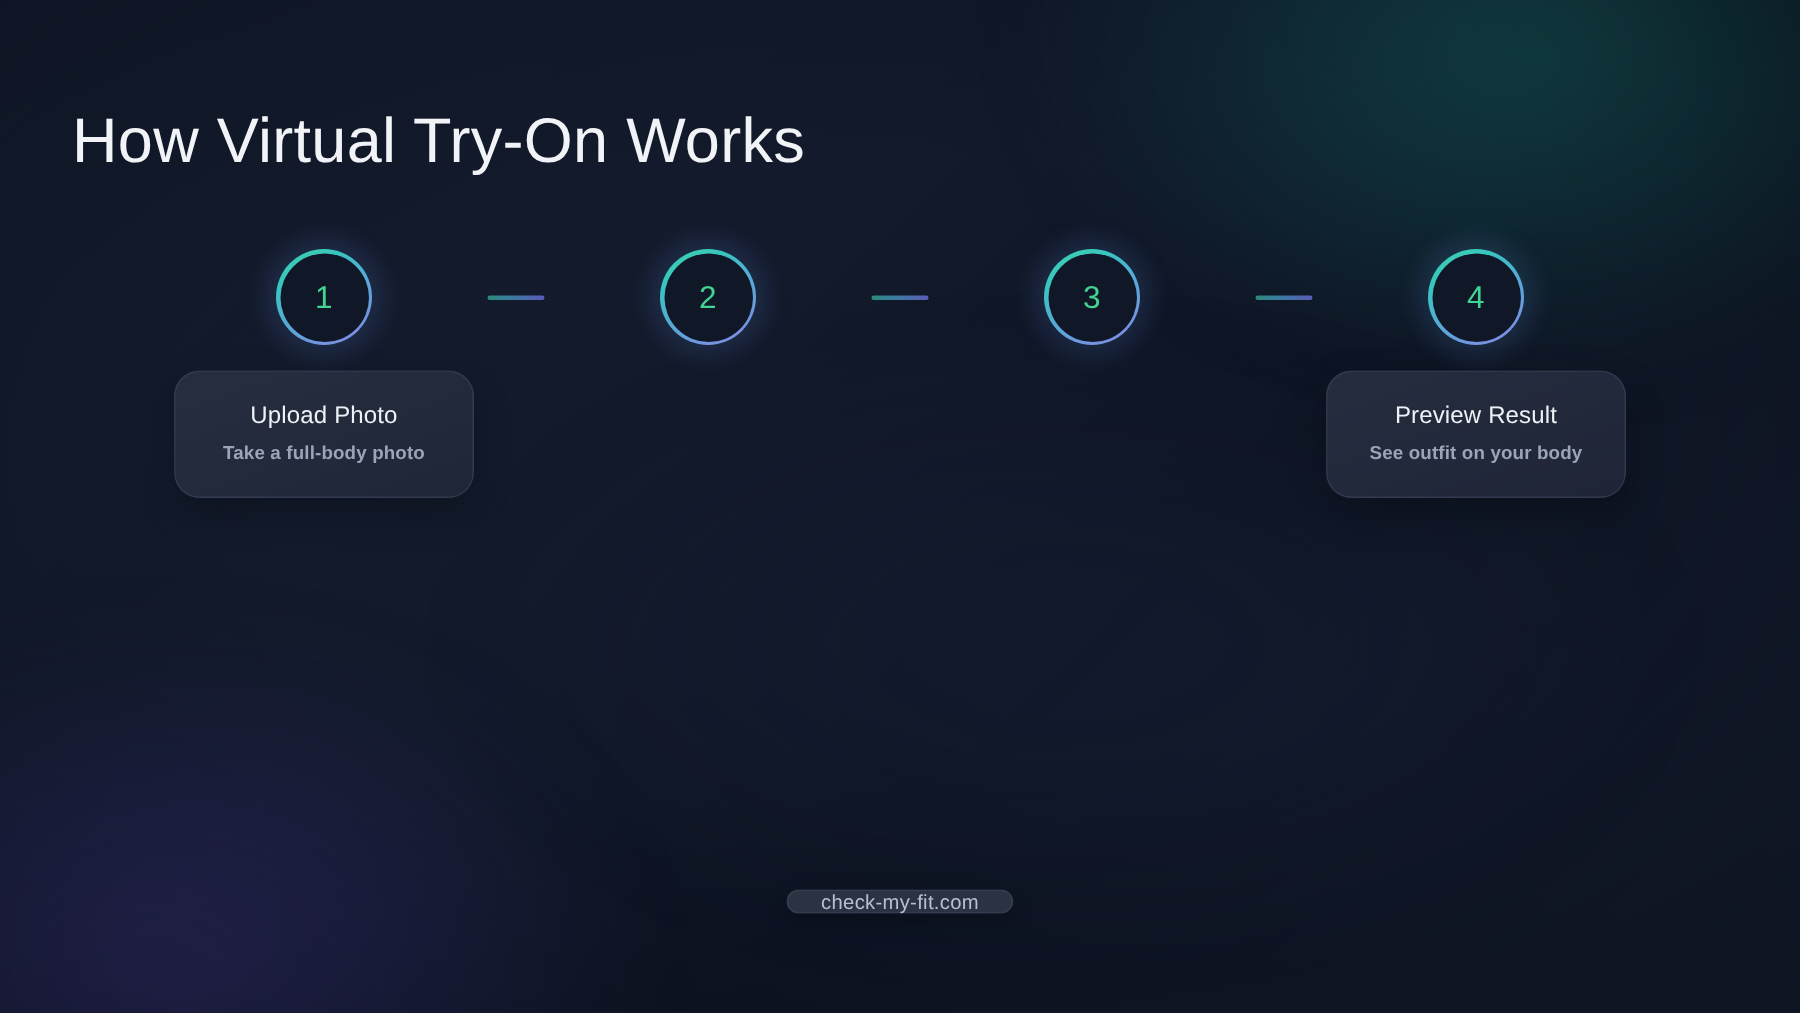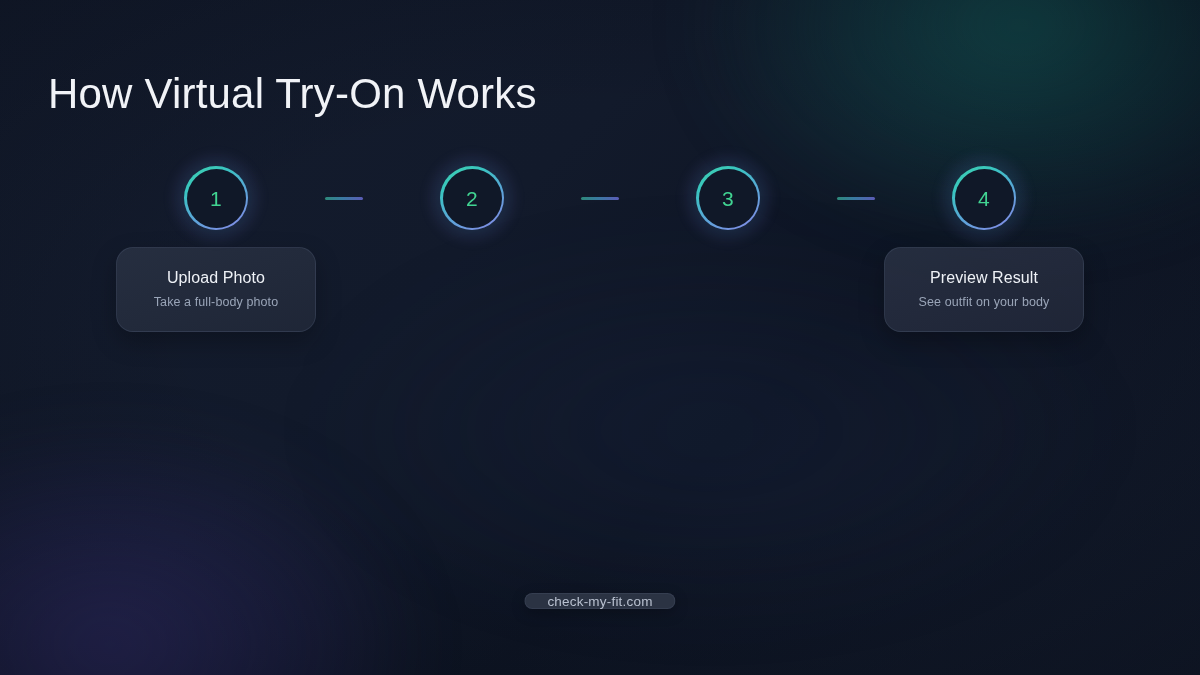--- a/index.html
+++ b/index.html
@@ -156,21 +156,21 @@
   }
   .card-title{
     font-size:16px;
     font-weight:400;
     color:#eef1f6;
     line-height:1.15;
     letter-spacing:.1px;
   }
   .card-desc{
     font-size:12.5px;
-    font-weight:400;
+    font-weight:700;
     color:#9aa5b8;
     line-height:1.2;
     letter-spacing:.1px;
   }
 
   
   .connector{
     position:absolute;
     top:197px;
     width:38px;

